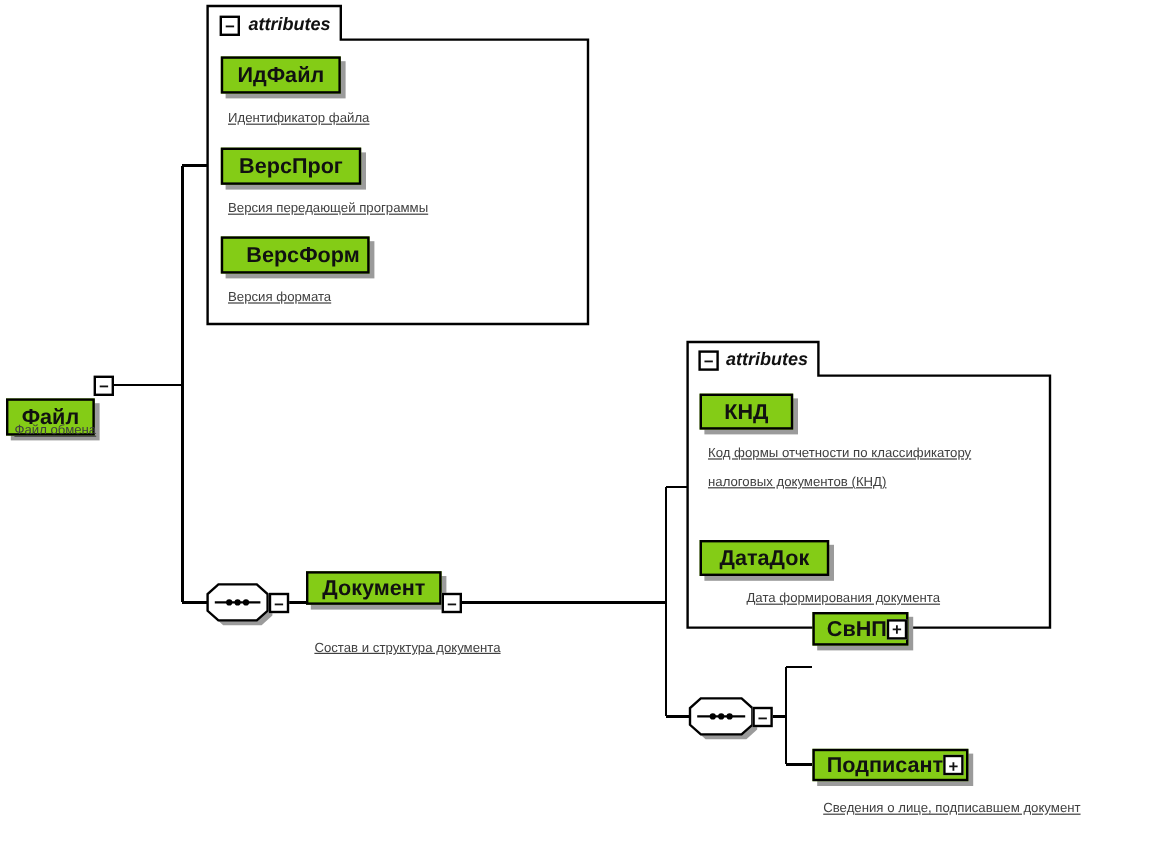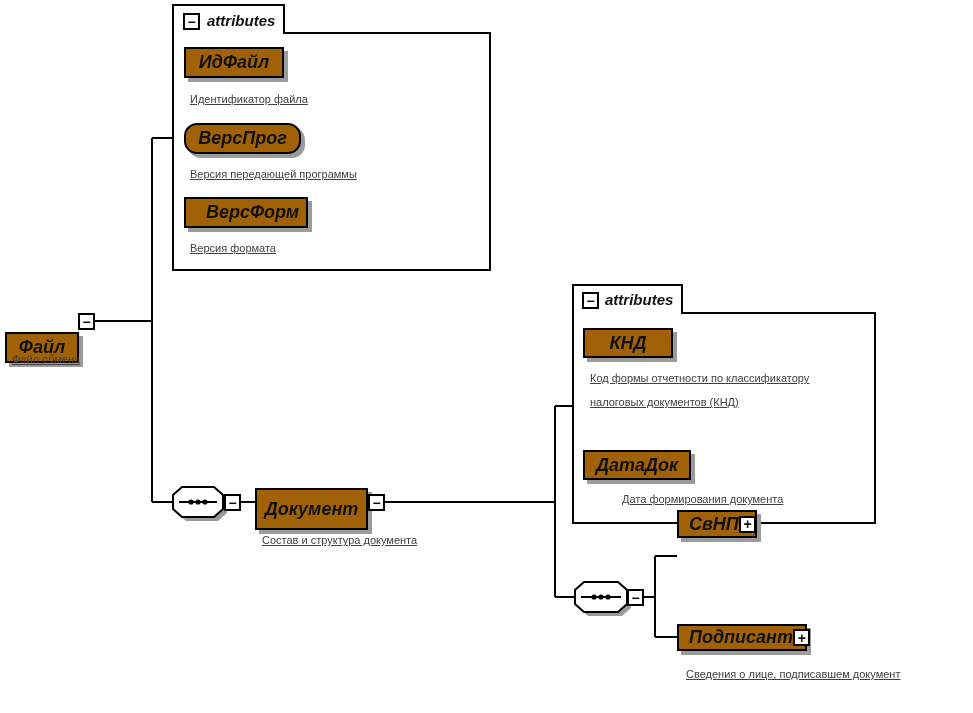--- a/index.html
+++ b/index.html
@@ -3,25 +3,24 @@
 <meta charset="utf-8">
 <style>
   html,body{margin:0;padding:0;background:#fff;}
   .stage{
     position:relative;width:973px;height:713px;background:#ffffff;
     font-family:"Liberation Sans",sans-serif;color:#111;overflow:hidden;
   }
   .lines-svg{position:absolute;left:0;top:0;z-index:1;}
   
   .ebox{
-    position:absolute;box-sizing:border-box;background:#a16207;border:2px solid #000;
+    position:absolute;box-sizing:border-box;background:#84cc16;border:2px solid #000;
     display:flex;align-items:center;justify-content:center;
     font-weight:bold;font-size:18px;letter-spacing:0px;z-index:2;
     box-shadow:4px 4px 0 0 #9b9b9b;
-    font-style:italic;
   }
   .ebox.leftal{justify-content:space-between;padding:0 3px 0 10px;}
   
   .pm{
     position:absolute;box-sizing:border-box;width:17px;height:17px;background:#fff;
     border:2px solid #000;z-index:3;display:flex;align-items:center;justify-content:center;
     font-size:14px;font-weight:bold;line-height:10px;cursor:default;
   }
   .pm.inline{position:static;flex:0 0 auto;}
   
@@ -90,48 +89,48 @@
   <div class="pm" style="left:183px;top:13px;">
       <span>−</span>
     </div>
   <div class="tablabel" style="left:207px;top:12px;">attributes</div>
 
   <div class="ebox" style="left:184px;top:47px;width:100px;height:31px;">
     <span>ИдФайл</span>
   </div>
   <div class="desc" style="left:190px;top:87px;">Идентификатор файла</div>
 
-  <div class="ebox" style="left:184px;top:123px;width:117px;height:31px;border-radius:13px;">
+  <div class="ebox" style="left:184px;top:123px;width:117px;height:31px;">
     <span>ВерсПрог</span>
   </div>
   <div class="desc" style="left:190px;top:162px;">Версия передающей программы</div>
 
   <div class="ebox" style="left:184px;top:197px;width:124px;height:31px;padding-left:13px;">
     <span>ВерсФорм</span>
   </div>
   <div class="desc" style="left:190px;top:236px;">Версия формата</div>
 
   <div class="pm" style="left:224px;top:494px;">
       <span>−</span>
     </div>
 
-  <div class="ebox" style="left:255px;top:488px;width:113px;height:42px;">
+  <div class="ebox" style="left:255px;top:476px;width:113px;height:28px;">
     <span>Документ</span>
   </div>
   <div class="pm" style="left:368px;top:494px;">
       <span>−</span>
     </div>
   <div class="desc" style="left:262px;top:528px;">Состав и структура документа</div>
 
   <div class="pm" style="left:582px;top:292px;">
       <span>−</span>
     </div>
   <div class="tablabel" style="left:605px;top:291px;">attributes</div>
 
-  <div class="ebox" style="left:583px;top:328px;width:90px;height:30px;">
+  <div class="ebox" style="left:583px;top:328px;width:78px;height:30px;">
     <span>КНД</span>
   </div>
   <div class="desc wrap" style="left:590px;top:366px;width:252px;">Код формы отчетности по классификатору налоговых документов (КНД)</div>
 
   <div class="ebox" style="left:583px;top:450px;width:108px;height:30px;">
     <span>ДатаДок</span>
   </div>
   <div class="desc" style="left:590px;top:487px;margin-left:32px;">Дата формирования документа</div>
 
   <div class="pm" style="left:627px;top:589px;">

